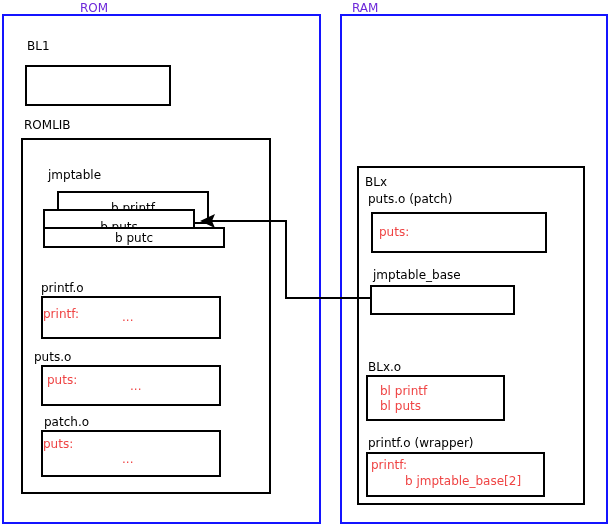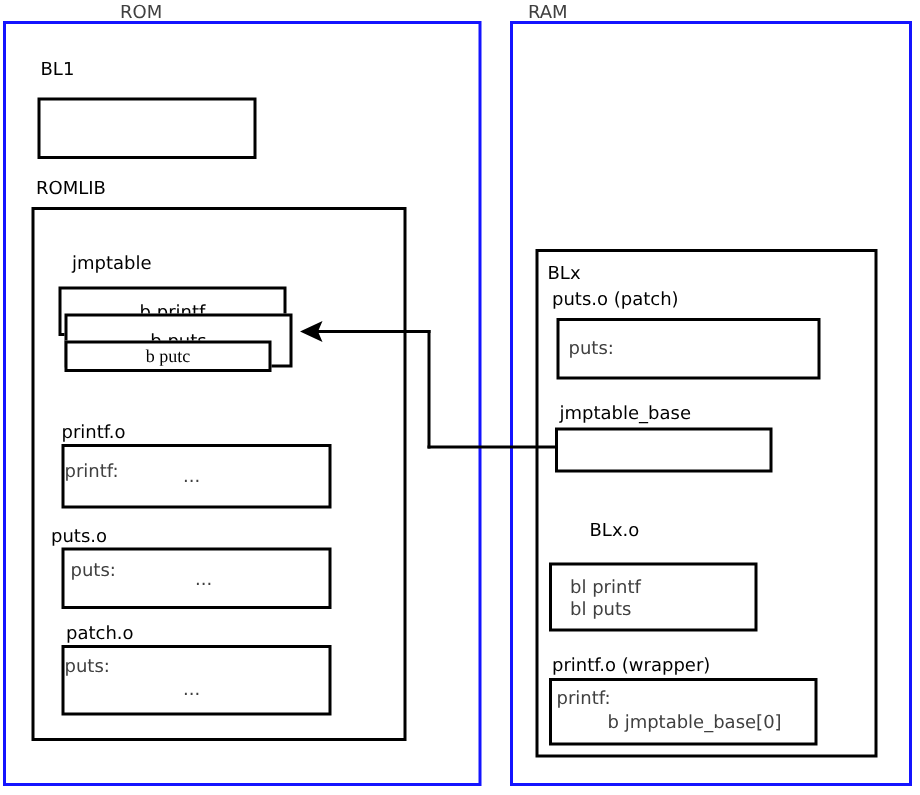--- a/index.html
+++ b/index.html
@@ -24,33 +24,33 @@
   }
   .region {
     position: absolute;
     border: 2px solid #1414ff;
     box-sizing: border-box;
     background: transparent;
   }
   .region-title {
     position: absolute;
     font-size: 12px;
-    color: #404040;
+    color: #6d28d9;
     white-space: pre;
   }
   .box {
     position: absolute;
     border: 2px solid #000000;
     box-sizing: border-box;
     background: #ffffff;
   }
   .box-text {
     position: absolute;
     font-size: 12px;
-    color: #404040;
+    color: #ef4444;
     white-space: pre;
     line-height: 15px;
   }
   .jmp-row {
     position: absolute;
     border: 2px solid #000000;
     box-sizing: border-box;
     background: #ffffff;
     display: flex;
     align-items: center;
@@ -75,23 +75,23 @@
   <div class="region-title" style="left:80px; top:1px;">ROM</div>
   <div class="region" style="left:2px; top:14px; width:319px; height:510px;"></div>
 
   <div class="lbl" style="left:27px; top:39px;">BL1</div>
   <div class="box" style="left:25px; top:65px; width:146px; height:41px;"></div>
 
   <div class="lbl" style="left:24px; top:118px;">ROMLIB</div>
   <div class="box" style="left:21px; top:138px; width:250px; height:356px;"></div>
 
   <div class="lbl" style="left:48px; top:168px;">jmptable</div>
-  <div class="jmp-row" style="left:39px; top:191px; width:152px; height:33px;">b printf</div>
+  <div class="jmp-row" style="left:57px; top:191px; width:152px; height:33px;">b printf</div>
   <div class="jmp-row" style="left:43px; top:209px; width:152px; height:36px;">b puts</div>
-  <div class="jmp-row" style="left:43px; top:227px; width:138px; height:21px;font-family:Liberation Serif, serif;">b putc</div>
+  <div class="jmp-row" style="left:43px; top:227px; width:182px; height:21px;">b putc</div>
 
   <div class="lbl" style="left:41px; top:281px;">printf.o</div>
   <div class="box" style="left:41px; top:296px; width:180px; height:43px;"></div>
   <div class="box-text" style="left:43px; top:307px;">printf:</div>
   <div class="box-text" style="left:122px; top:310px;">...</div>
 
   <div class="lbl" style="left:34px; top:350px;">puts.o</div>
   <div class="box" style="left:41px; top:365px; width:180px; height:41px;"></div>
   <div class="box-text" style="left:47px; top:373px;">puts:</div>
   <div class="box-text" style="left:130px; top:379px;">...</div>
@@ -107,29 +107,29 @@
   <div class="box" style="left:357px; top:166px; width:228px; height:339px;"></div>
   <div class="lbl" style="left:365px; top:175px;">BLx</div>
 
   <div class="lbl" style="left:368px; top:192px;">puts.o (patch)</div>
   <div class="box" style="left:371px; top:212px; width:176px; height:41px;"></div>
   <div class="box-text" style="left:379px; top:225px;">puts:</div>
 
   <div class="lbl" style="left:373px; top:268px;">jmptable_base</div>
   <div class="box" style="left:370px; top:285px; width:145px; height:30px;"></div>
 
-  <div class="lbl" style="left:368px; top:346px;margin-left:25px;">BLx.o</div>
+  <div class="lbl" style="left:368px; top:360px;">BLx.o</div>
   <div class="box" style="left:366px; top:375px; width:139px; height:46px;"></div>
   <div class="box-text" style="left:380px; top:384px;">bl printf</div>
   <div class="box-text" style="left:380px; top:399px;">bl puts</div>
 
   <div class="lbl" style="left:368px; top:436px;">printf.o (wrapper)</div>
   <div class="box" style="left:366px; top:452px; width:179px; height:45px;"></div>
   <div class="box-text" style="left:371px; top:458px;">printf:</div>
-  <div class="box-text" style="left:405px; top:474px;">b jmptable_base[0]</div>
+  <div class="box-text" style="left:405px; top:474px;">b jmptable_base[2]</div>
 
   <div class="conn" style="left:285px; top:297px; width:86px; height:2px;"></div>
 
   <div class="conn" style="left:285px; top:220px; width:2px; height:79px;"></div>
 
   <div class="conn" style="left:207px; top:220px; width:80px; height:2px;"></div>
 
   <svg class="arrowhead" style="left:199px; top:212px;" width="18" height="18" viewBox="0 0 18 18">
     <polygon points="1,9 16,2 13,9 16,16" fill="#000000"></polygon>
   </svg>

